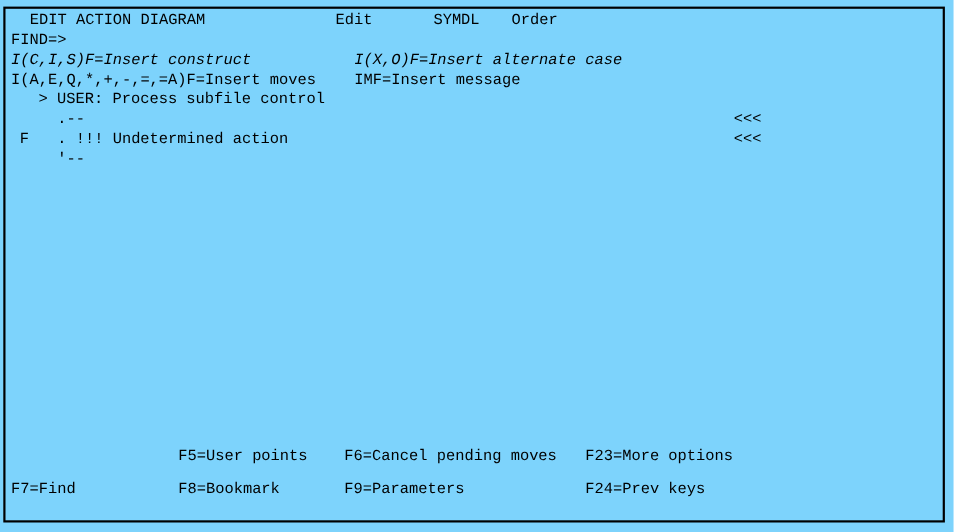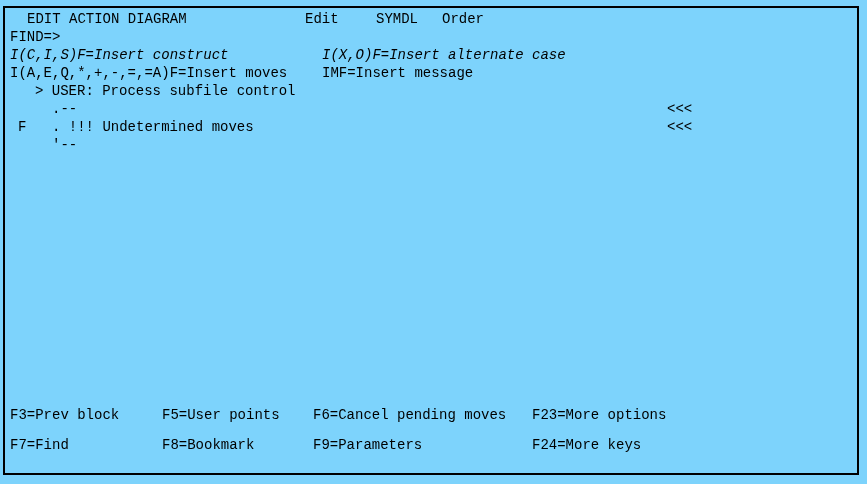--- a/index.html
+++ b/index.html
@@ -52,22 +52,22 @@
   .c1  { left: 10px;  }
   .c2  { left: 18px;  }
   .c3  { left: 27px;  }
   .c4  { left: 35px;  }
   .c6  { left: 52px;  }
   .c8  { left: 69px;  }
   .c19 { left: 162px; }
   .c36 { left: 305px; }
   .c37 { left: 313px; }
   .c38 { left: 322px; }
-  .c45 { left: 376px; text-align: right; }
-  .c55 { left: 442px; text-align: right; }
+  .c45 { left: 394px; text-align: right; }
+  .c55 { left: 465px; text-align: right; }
   .c63 { left: 532px; }
   .c79 { left: 667px; }
 </style>
 </head>
 <body>
 
 <div id="screen">
   <div id="frame"></div>
 
   <span class="seg r1 c3">EDIT ACTION DIAGRAM</span>
@@ -80,25 +80,24 @@
 
   <span class="seg r3 c1">I(C,I,S)F=Insert construct</span>
   <span class="seg r3 c38">I(X,O)F=Insert alternate case</span>
   <span class="seg r4 c1">I(A,E,Q,*,+,-,=,=A)F=Insert moves</span>
   <span class="seg r4 c38">IMF=Insert message</span>
 
   <span class="seg r5 c4">&gt; USER: Process subfile control</span>
   <span class="seg r6 c6">.--</span>
   <span class="seg r6 c79">&lt;&lt;&lt;</span>
   <span class="seg r7 c2">F</span>
-  <span class="seg r7 c6">. !!! Undetermined moves</span>
+  <span class="seg r7 c6">. !!! Undetermined action</span>
   <span class="seg r7 c79">&lt;&lt;&lt;</span>
   <span class="seg r8 c6">'--</span>
 
-  <span class="seg r23 c1">F3=Prev block</span>
   <span class="seg r23 c19">F5=User points</span>
   <span class="seg r23 c37">F6=Cancel pending moves</span>
   <span class="seg r23 c63">F23=More options</span>
   <span class="seg r24 c1">F7=Find</span>
   <span class="seg r24 c19">F8=Bookmark</span>
   <span class="seg r24 c37">F9=Parameters</span>
-  <span class="seg r24 c63">F24=More keys</span>
+  <span class="seg r24 c63">F24=Prev keys</span>
 </div>
 
 </body></html>

